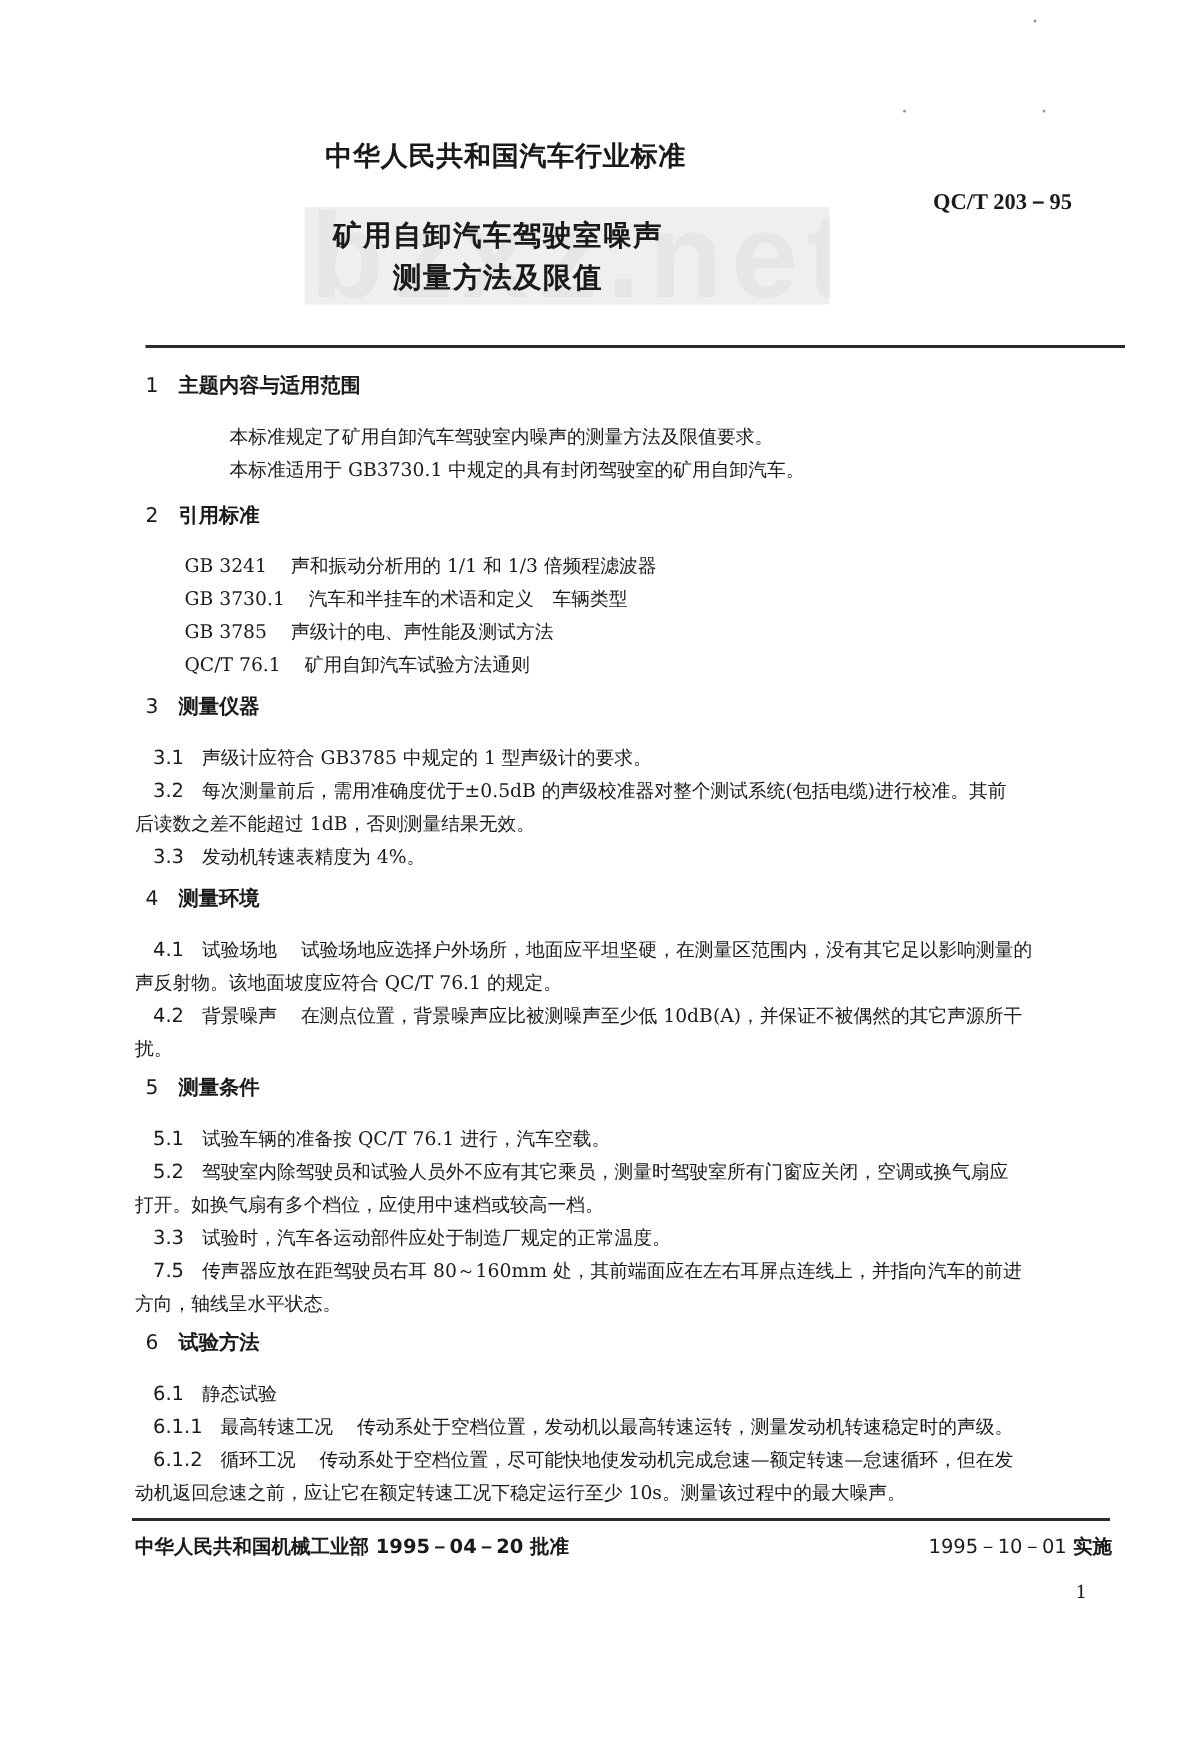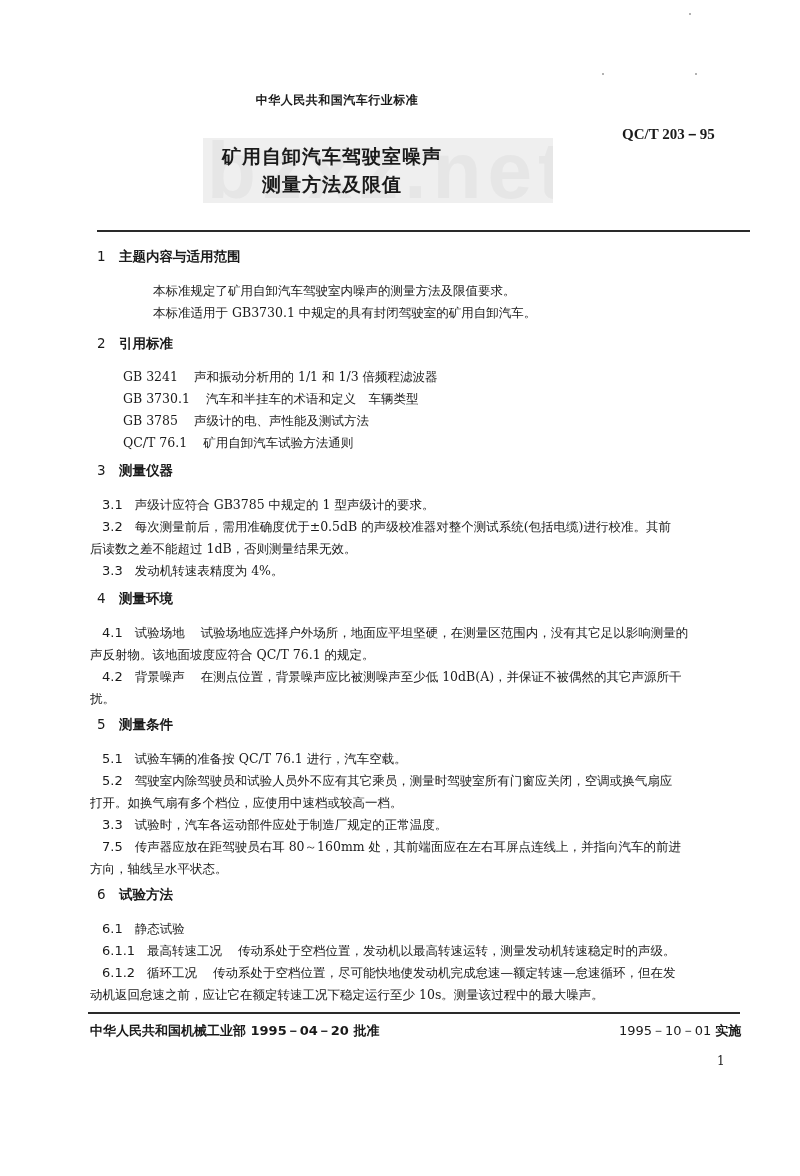--- a/index.html
+++ b/index.html
@@ -12,21 +12,21 @@
   .watermark {
     position: absolute; left: 203px; top: 138px; width: 350px; height: 65px;
     background: #efefef;
     font-family: "Liberation Sans", "DejaVu Sans", sans-serif;
     font-weight: bold; font-size: 80px; line-height: 65px; color: #e6e6e6;
     letter-spacing: 6px; overflow: hidden; text-indent: 4px;
   }
   .std-header {
     left: 0; width: 674px; top: 92px; text-align: center;
     font-family: "DejaVu Sans", "Liberation Sans", sans-serif;
-    font-weight: bold; font-size: 12px; letter-spacing: 0.5px;
+    font-weight: bold; font-size: 18px; letter-spacing: 0.5px;
   }
   .std-code {
     left: 622px; top: 125px;
     font-family: "Liberation Serif", "DejaVu Serif", serif; font-size: 15px; font-weight: bold;
   }
   .title {
     left: 0; width: 664px; text-align: center;
     font-family: "DejaVu Sans", "Liberation Sans", sans-serif;
     font-weight: bold; font-size: 19px; letter-spacing: 1px;
   }

